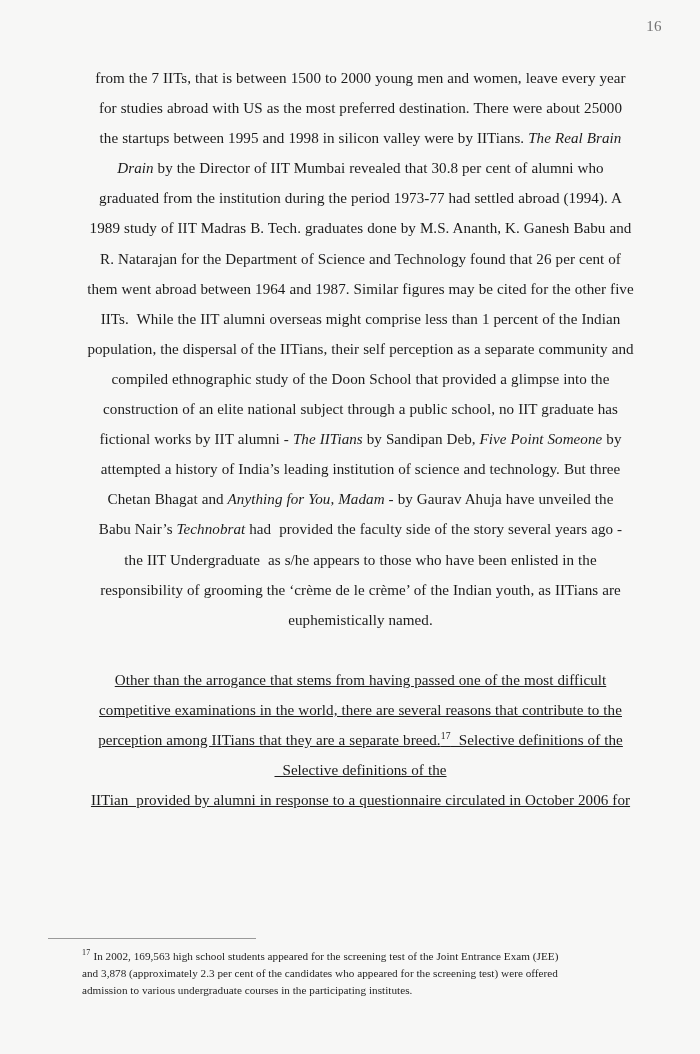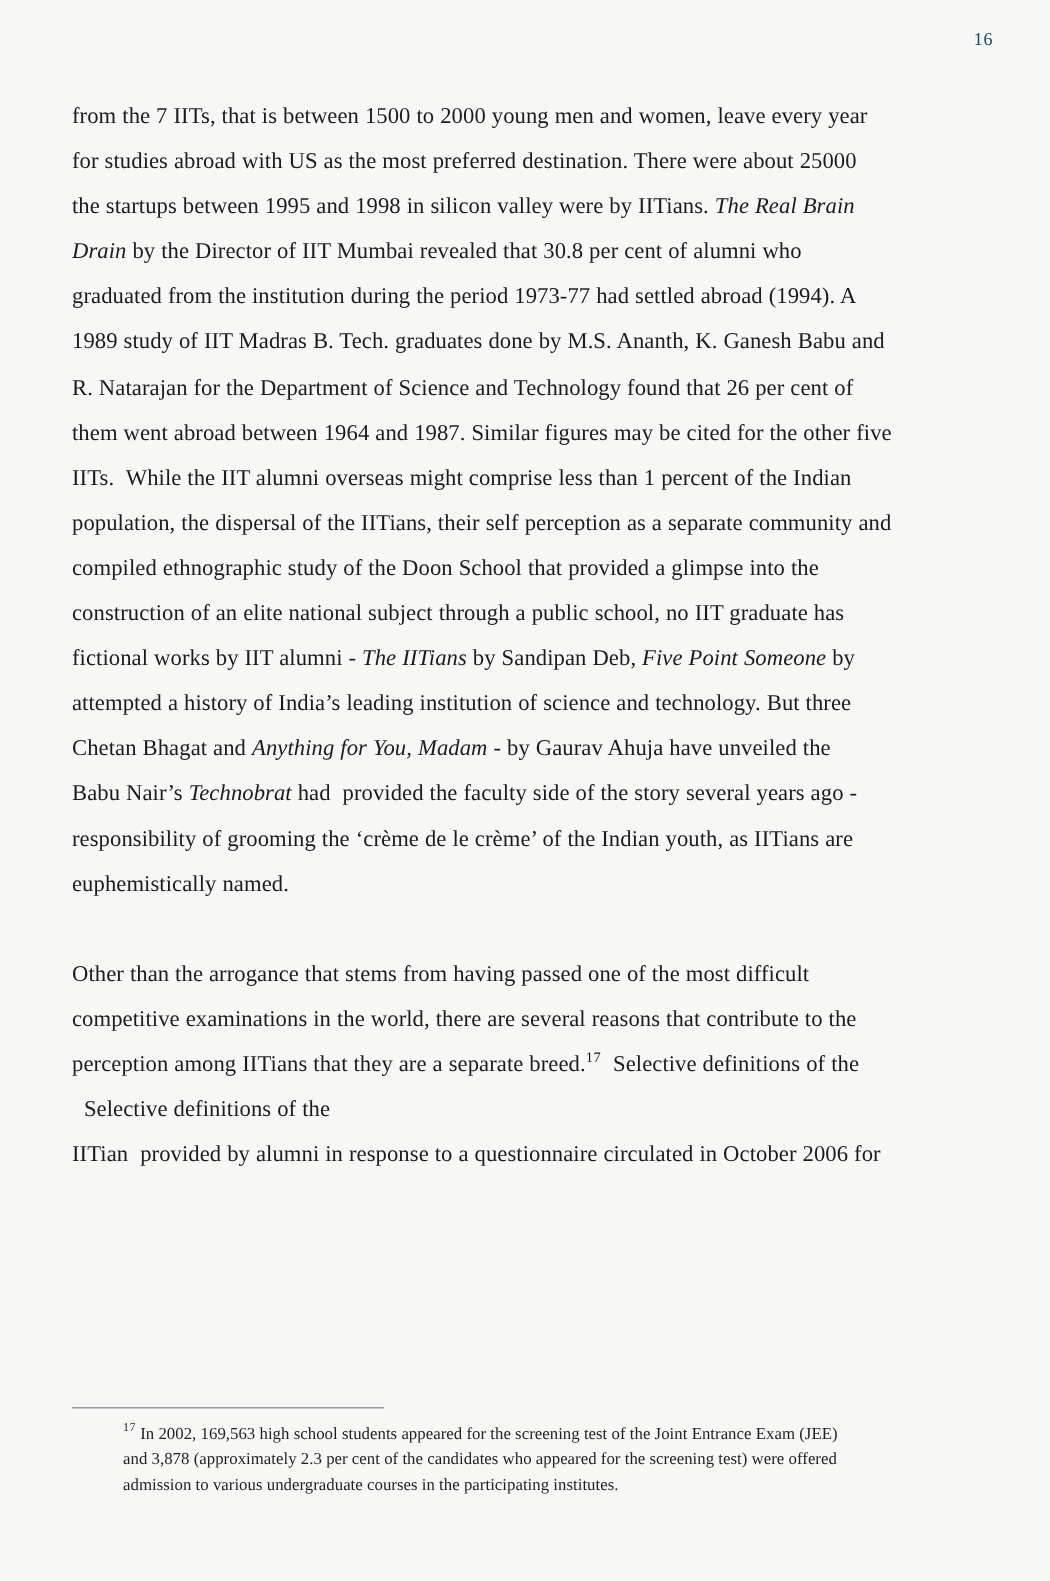--- a/index.html
+++ b/index.html
@@ -23,24 +23,24 @@
     width: 700px;
     height: 1054px;
     box-sizing: border-box;
   }
 
   
   .page-number {
     position: absolute;
     top: 16px;
     right: 38px;
-    font-size: 12px;
+    font-size: 15px;
     line-height: 20px;
     letter-spacing: 0.4px;
-    color: #0c4a6e;
+    color: #737373;
   }
 
   
   .body-block {
     position: absolute;
     top: 63px;
     left: 48px;
     width: 625px;
   }
 
@@ -49,25 +49,27 @@
     line-height: 30.1px;
     text-align: left;
     color: #1b1b1b;
     margin: 0;
     letter-spacing: 0.05px;
     word-spacing: 0.15px;
   }
 
   .para + .para {
     margin-top: 30px;
+    text-decoration: underline;
   }
 
   .para .ln {
     display: block;
     white-space: pre;
+    text-align: center;
   }
 
   .para i,
   .para em {
     font-style: italic;
   }
 
   sup.fn-ref {
     font-size: 9.6px;
     vertical-align: super;
@@ -130,20 +132,21 @@
       <span class="ln">R. Natarajan for the Department of Science and Technology found that 26 per cent of</span>
       <span class="ln">them went abroad between 1964 and 1987. Similar figures may be cited for the other five</span>
       <span class="ln">IITs.  While the IIT alumni overseas might comprise less than 1 percent of the Indian</span>
       <span class="ln">population, the dispersal of the IITians, their self perception as a separate community and</span>
       <span class="ln">compiled ethnographic study of the Doon School that provided a glimpse into the</span>
       <span class="ln">construction of an elite national subject through a public school, no IIT graduate has</span>
       <span class="ln"><span>fictional works by IIT alumni - </span><i>The IITians</i><span> by Sandipan Deb, </span><i>Five Point Someone</i><span> by</span></span>
       <span class="ln">attempted a history of India’s leading institution of science and technology. But three</span>
       <span class="ln"><span>Chetan Bhagat and </span><i>Anything for You, Madam</i><span> - by Gaurav Ahuja have unveiled the</span></span>
       <span class="ln"><span>Babu Nair’s </span><i>Technobrat</i><span> had  provided the faculty side of the story several years ago -</span></span>
+      <span class="ln">the IIT Undergraduate  as s/he appears to those who have been enlisted in the</span>
       <span class="ln">responsibility of grooming the ‘crème de le crème’ of the Indian youth, as IITians are</span>
       <span class="ln">euphemistically named.</span>
     </p>
 
     <p class="para">
       <span class="ln">Other than the arrogance that stems from having passed one of the most difficult</span>
       <span class="ln">competitive examinations in the world, there are several reasons that contribute to the</span>
       <span class="ln"><span>perception among IITians that they are a separate breed.</span><sup class="fn-ref">17</sup><span>  Selective definitions of the</span></span>
       <span class="ln">  Selective definitions of the</span>
       <span class="ln">IITian  provided by alumni in response to a questionnaire circulated in October 2006 for</span>

